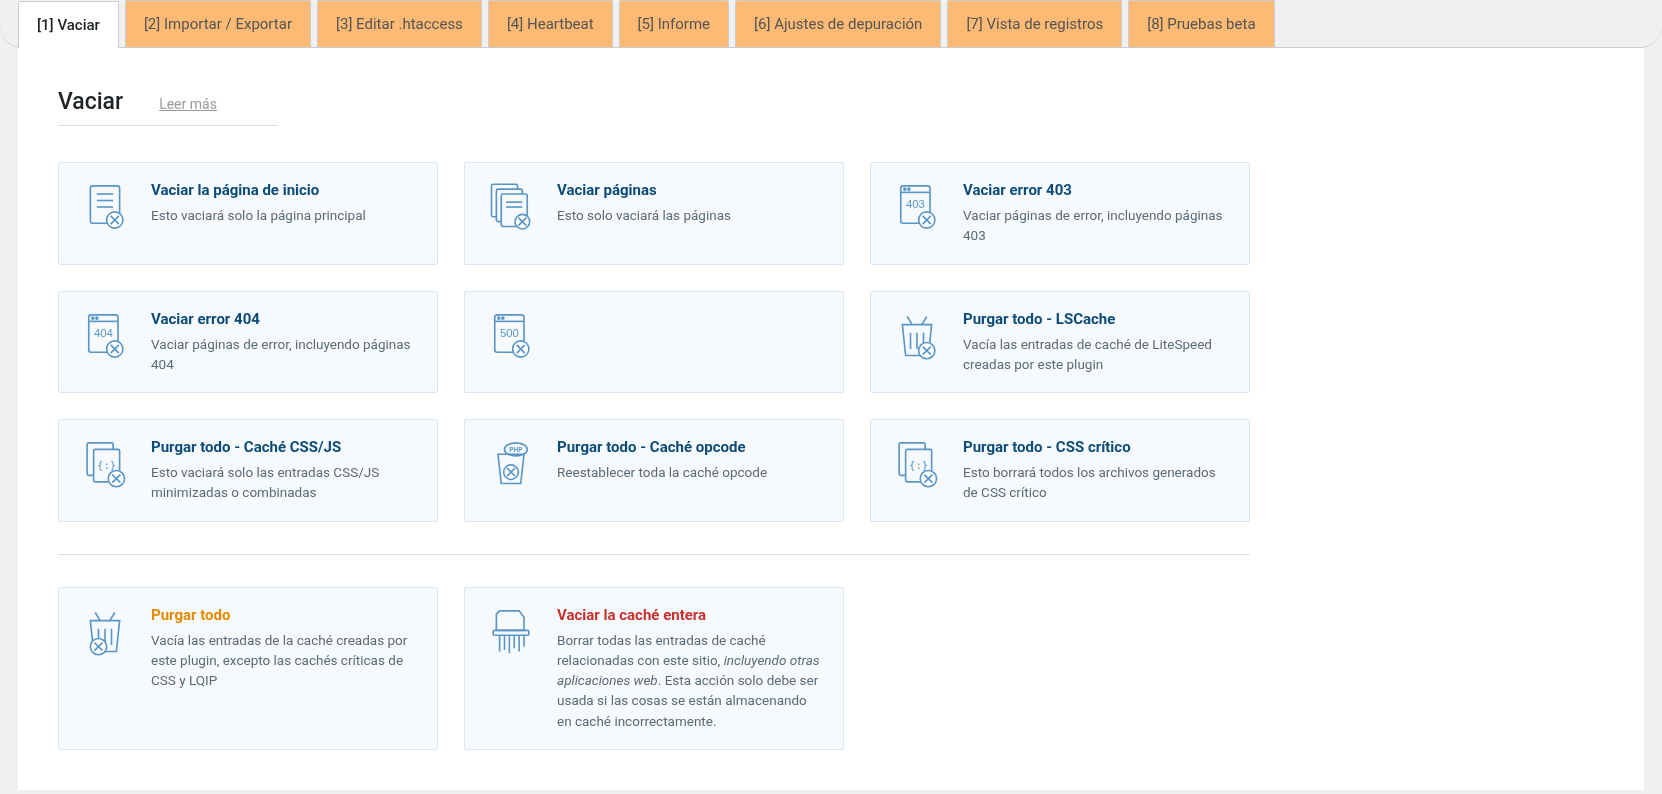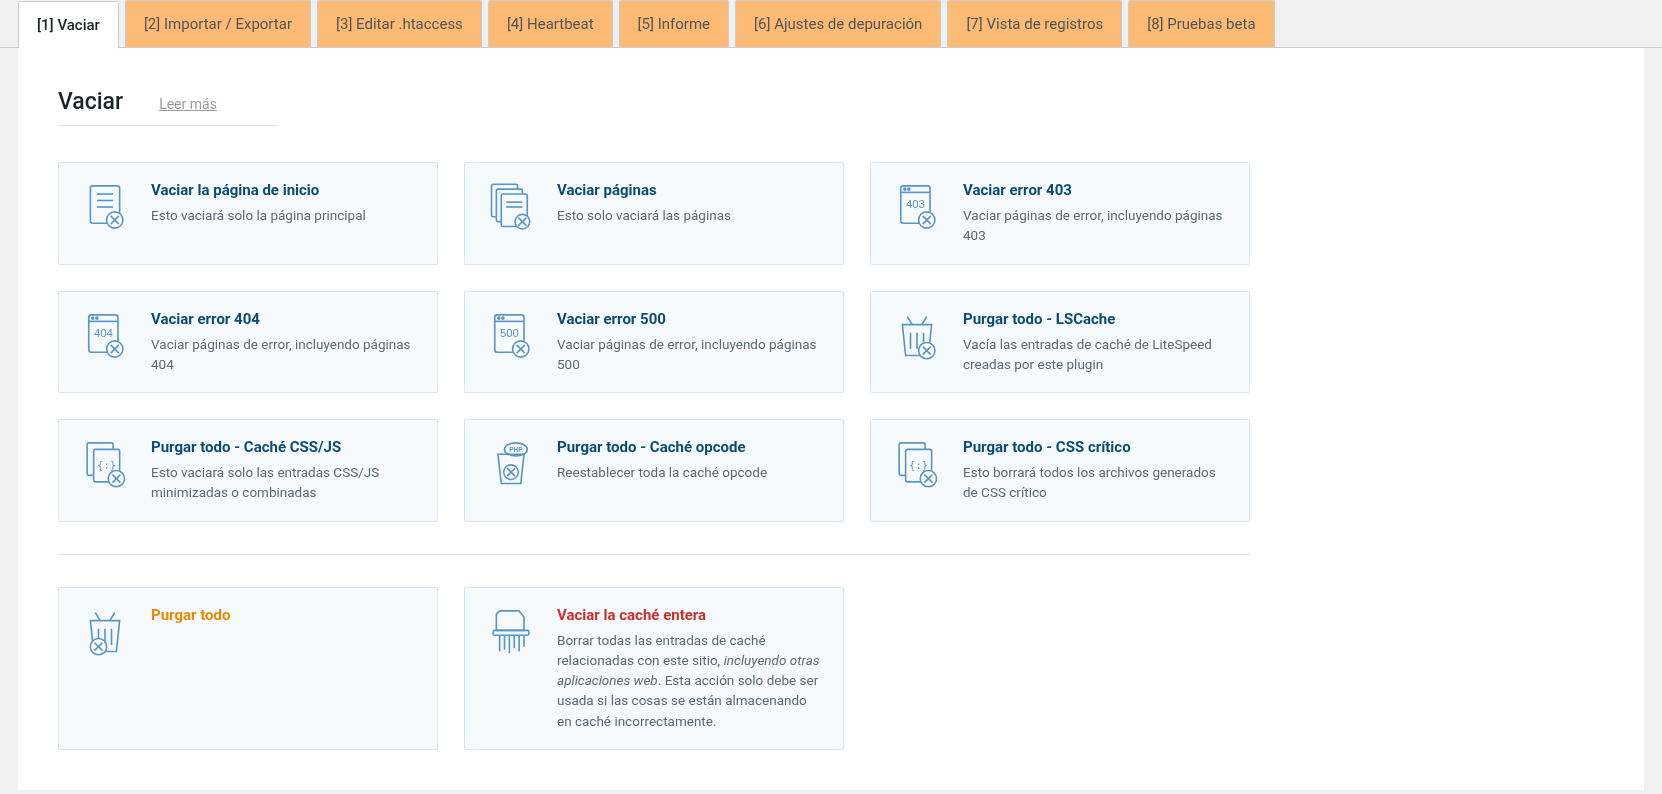--- a/index.html
+++ b/index.html
@@ -1,18 +1,18 @@
 <!DOCTYPE html>
 <html><head>
 <meta charset="utf-8">
 <style>
 * { margin: 0; padding: 0; box-sizing: border-box; }
 body { font-family: -apple-system, BlinkMacSystemFont, "Segoe UI", Roboto, Arial, sans-serif; background: #f0f0f1; font-size: 14px; color: #3c434a; }
 .wrap { background: #f0f0f1; }
-.tabs { display: flex; gap: 6px; padding: 0 18px; border-bottom: 1px solid #ccc; }
+.tabs { display: flex; gap: 6px; padding: 0 18px; border-bottom: 1px solid #ccc; border-radius: 22px; }
 .tab { padding: 14px 18px; background: #fdba74; border: 1px solid #ccc; border-bottom: none; font-size: 15px; color: #545454; cursor: pointer; border-top-left-radius: 2px; border-top-right-radius: 2px; }
 .tab.active { background: #fff; color: #1d2327; font-weight: 500; position: relative; top: 1px; }
 .content { background: #fff; padding: 40px 60px 40px 40px; margin: 0 18px 18px 18px; }
 .section-header { display: flex; align-items: baseline; gap: 36px; border-bottom: 1px solid #e0e0e0; padding-bottom: 10px; margin-bottom: 36px; width: 220px; }
 .section-title { font-size: 23px; font-weight: 500; color: #1d2327; }
 .section-link { font-size: 14px; color: #9a9a9a; text-decoration: underline; }
 .cards { display: grid; grid-template-columns: repeat(3, 380px); gap: 26px; }
 .card { display: flex; gap: 20px; padding: 18px 20px; border: 1px solid #d9e5f0; background: #f7fafd; cursor: pointer; border-radius: 2px; }
 .card-icon { flex: 0 0 52px; display: flex; align-items: flex-start; justify-content: center; }
 .card-icon svg { width: 52px; height: 52px; }
@@ -128,24 +128,20 @@
             <rect x="12" y="6" width="36" height="46" rx="3"></rect>
               <line x1="12" y1="14" x2="48" y2="14"></line>
               <circle cx="17" cy="10" r="1.2" fill="#5996c7"></circle>
               <circle cx="22" cy="10" r="1.2" fill="#5996c7"></circle>
             <text x="30" y="33" text-anchor="middle" font-size="14" fill="#5996c7" stroke="none" font-family="Arial">500</text>
             <circle cx="44" cy="48" r="10" fill="#fff"></circle>
               <line x1="39" y1="43" x2="49" y2="53"></line>
               <line x1="49" y1="43" x2="39" y2="53"></line>
           </svg>
         </div>
-        <div class="card-body">
-          <div class="card-title">Vaciar error 500</div>
-          <div class="card-desc">Vaciar páginas de error, incluyendo páginas 500</div>
-        </div>
       </div>
 
       <div class="card">
         <div class="card-icon">
           <svg viewBox="0 0 64 64" fill="none" stroke="#5996c7" stroke-width="2">
             <path d="M14 18 L50 18 L46 56 L18 56 Z"></path>
             <path d="M20 8 L26 18 M44 8 L38 18"></path>
             <line x1="24" y1="28" x2="24" y2="48"></line>
               <line x1="32" y1="28" x2="32" y2="48"></line>
               <line x1="40" y1="28" x2="40" y2="48"></line>
@@ -221,20 +217,21 @@
             <line x1="24" y1="28" x2="24" y2="48"></line>
               <line x1="32" y1="28" x2="32" y2="48"></line>
               <line x1="40" y1="28" x2="40" y2="48"></line>
             <circle cx="24" cy="50" r="10" fill="#fff"></circle>
               <line x1="19" y1="45" x2="29" y2="55"></line>
               <line x1="29" y1="45" x2="19" y2="55"></line>
           </svg>
         </div>
         <div class="card-body">
           <div class="card-title orange">Purgar todo</div>
+          <div class="card-desc">Vacía las entradas de la caché creadas por este plugin, excepto las cachés críticas de CSS y LQIP</div>
         </div>
       </div>
 
       <div class="card">
         <div class="card-icon">
           <svg viewBox="0 0 64 64" fill="none" stroke="#5996c7" stroke-width="2">
             <path d="M18 6 L42 6 L48 14 L48 30 L14 30 L14 10 Z"></path>
             <rect x="10" y="30" width="44" height="6" rx="2"></rect>
             <line x1="18" y1="36" x2="18" y2="56"></line>
               <line x1="24" y1="36" x2="24" y2="54"></line>

